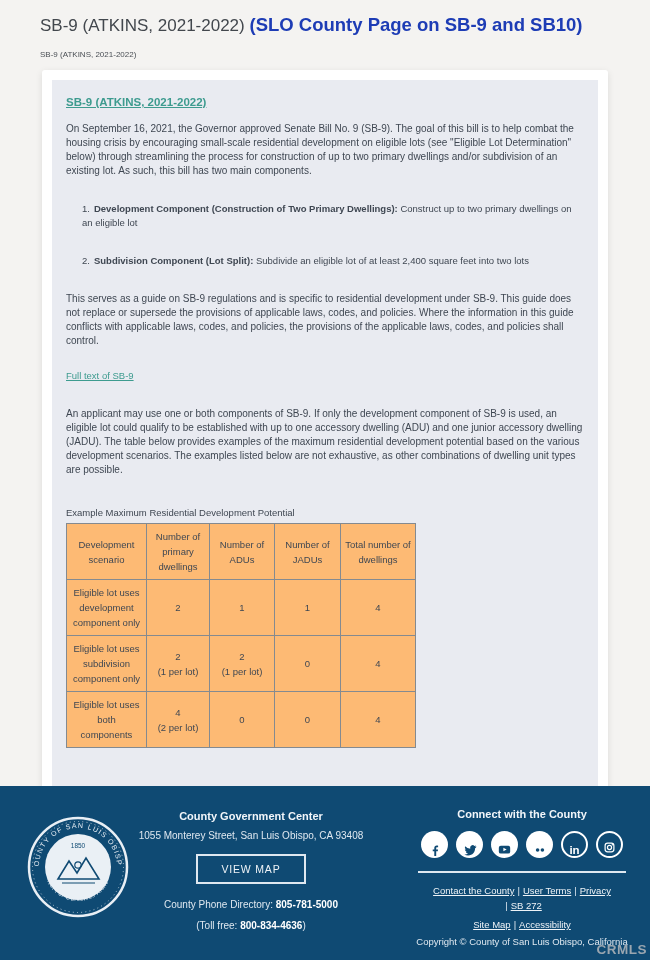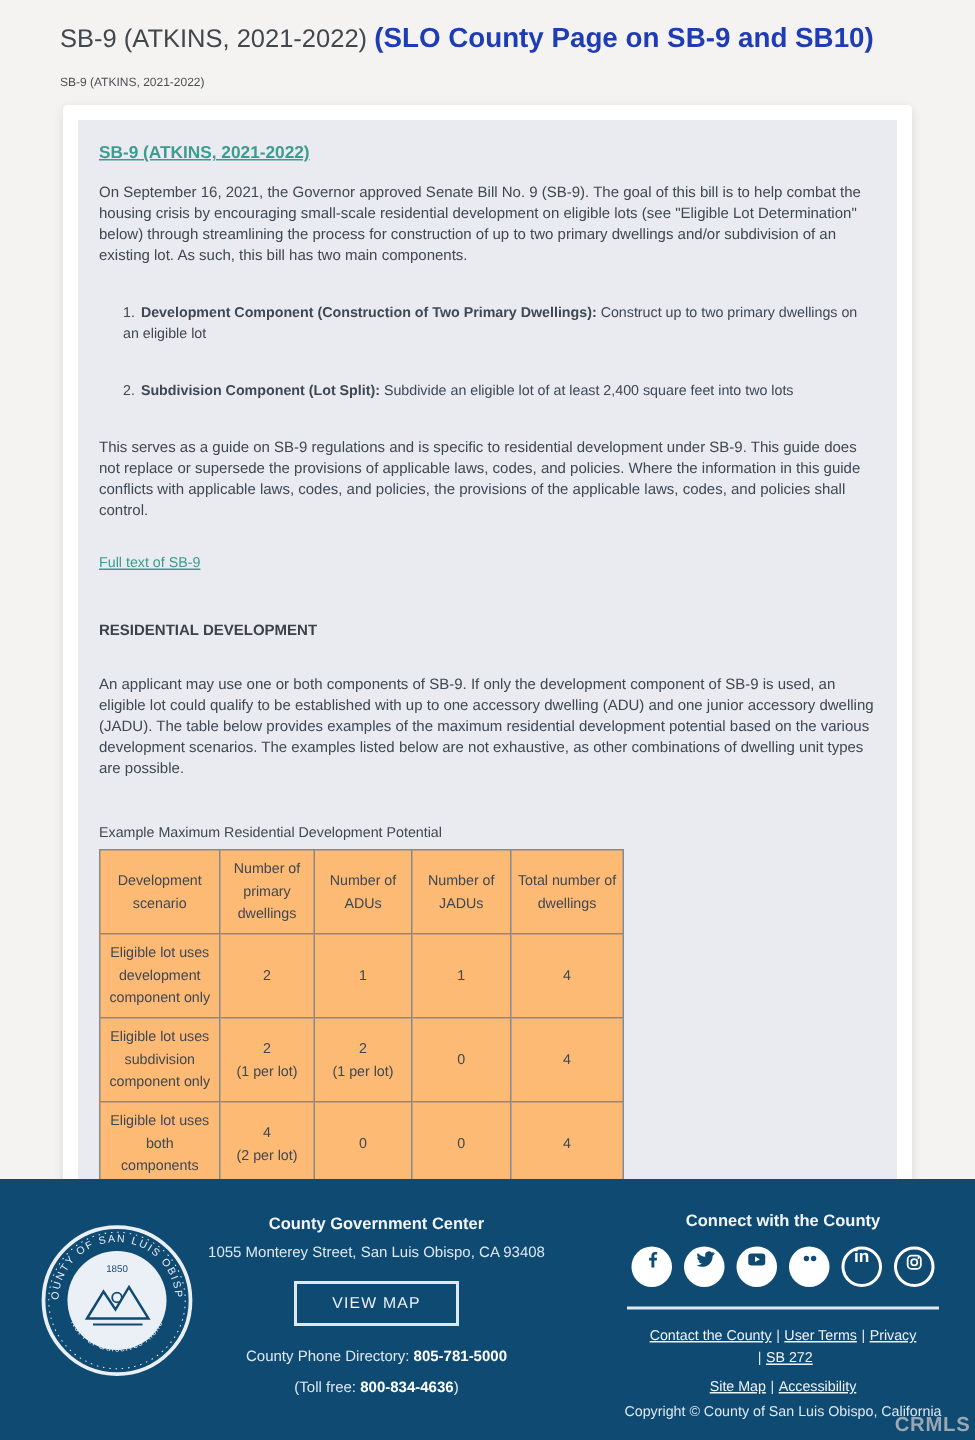--- a/index.html
+++ b/index.html
@@ -77,21 +77,21 @@
     font-size:10.5px; letter-spacing:0.8px; cursor:pointer;
   }
   .f-phone { margin-top:15px; font-size:10px; color:#dfe8f0; }
   .f-tollfree { margin-top:10px; font-size:10px; color:#dfe8f0; }
   .f-phone b, .f-tollfree b { color:#ffffff; font-weight:700; }
 
   .f-right { position:absolute; left:396px; top:22px; width:252px; text-align:center; }
   .icons-row { margin-top:11px; display:flex; justify-content:center; gap:8px; }
   .ic {
     width:27px; height:27px; border-radius:50%;
-    display:flex; align-items:flex-start; justify-content:center; cursor:pointer;
+    display:flex; align-items:flex-end; justify-content:center; cursor:pointer;
   }
   .ic.solid { background:#ffffff; }
   .ic.solid svg { fill:#0f4a73; }
   .ic.outline { border:2px solid #ffffff; }
   .ic-in { color:#ffffff; font-weight:700; font-size:11.5px; line-height:1; }
   .f-divider { margin:13px auto 0; width:208px; border-top:2px solid #dfe8f0; }
   .f-links { margin-top:10px; font-size:9.5px; line-height:15px; color:#dfe8f0; }
   .f-links a { color:#eef3f7; text-decoration:underline; cursor:pointer; }
   .f-links .sep { margin:0 3px; }
   .f-links2 { margin-top:4px; }
@@ -126,21 +126,20 @@
       </li>
       <li>
         <span class="li-num">2.</span><span class="li-bold">Subdivision Component (Lot Split):</span><span> Subdivide an eligible lot of at least 2,400 square feet into two lots</span>
       </li>
     </ol>
 
     <p class="para para2">This serves as a guide on SB-9 regulations and is specific to residential development under SB-9. This guide does not replace or supersede the provisions of applicable laws, codes, and policies. Where the information in this guide conflicts with applicable laws, codes, and policies, the provisions of the applicable laws, codes, and policies shall control.</p>
 
     <a class="text-link">Full text of SB-9</a>
 
-    <div class="section-heading">RESIDENTIAL DEVELOPMENT</div>
 
     <p class="para para2">An applicant may use one or both components of SB-9. If only the development component of SB-9 is used, an eligible lot could qualify to be established with up to one accessory dwelling (ADU) and one junior accessory dwelling (JADU). The table below provides examples of the maximum residential development potential based on the various development scenarios. The examples listed below are not exhaustive, as other combinations of dwelling unit types are possible.</p>
 
     <div class="table-caption">Example Maximum Residential Development Potential</div>
 
     <table class="dev-table">
       <thead>
         <tr>
           <th class="col-scenario">Development scenario</th>
           <th class="col-primary">Number of primary dwellings</th>

